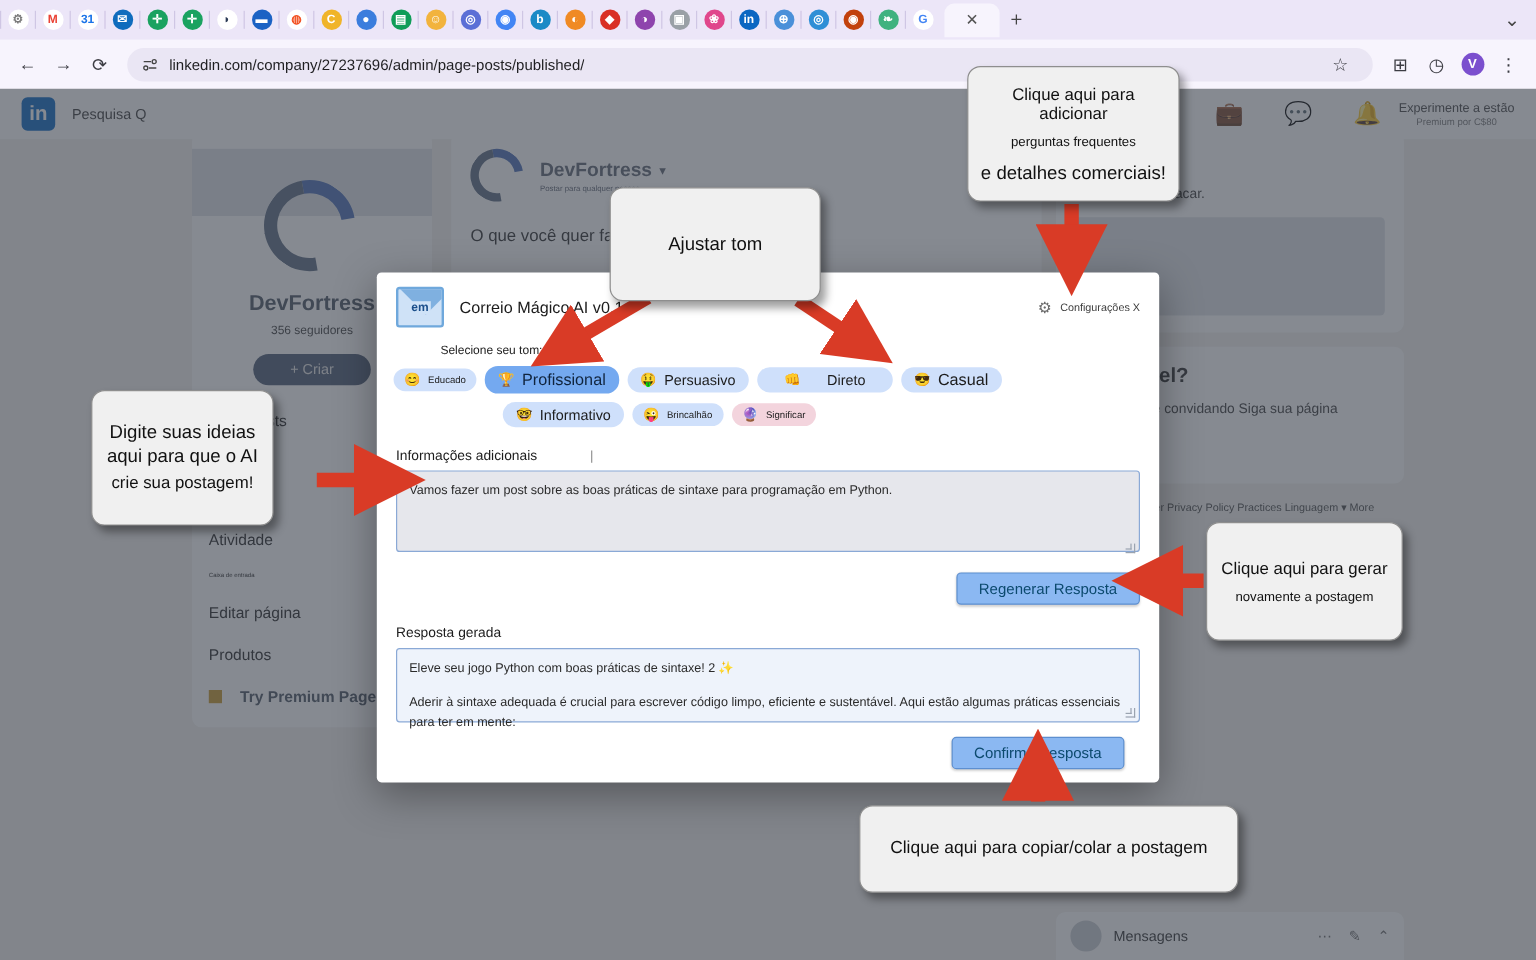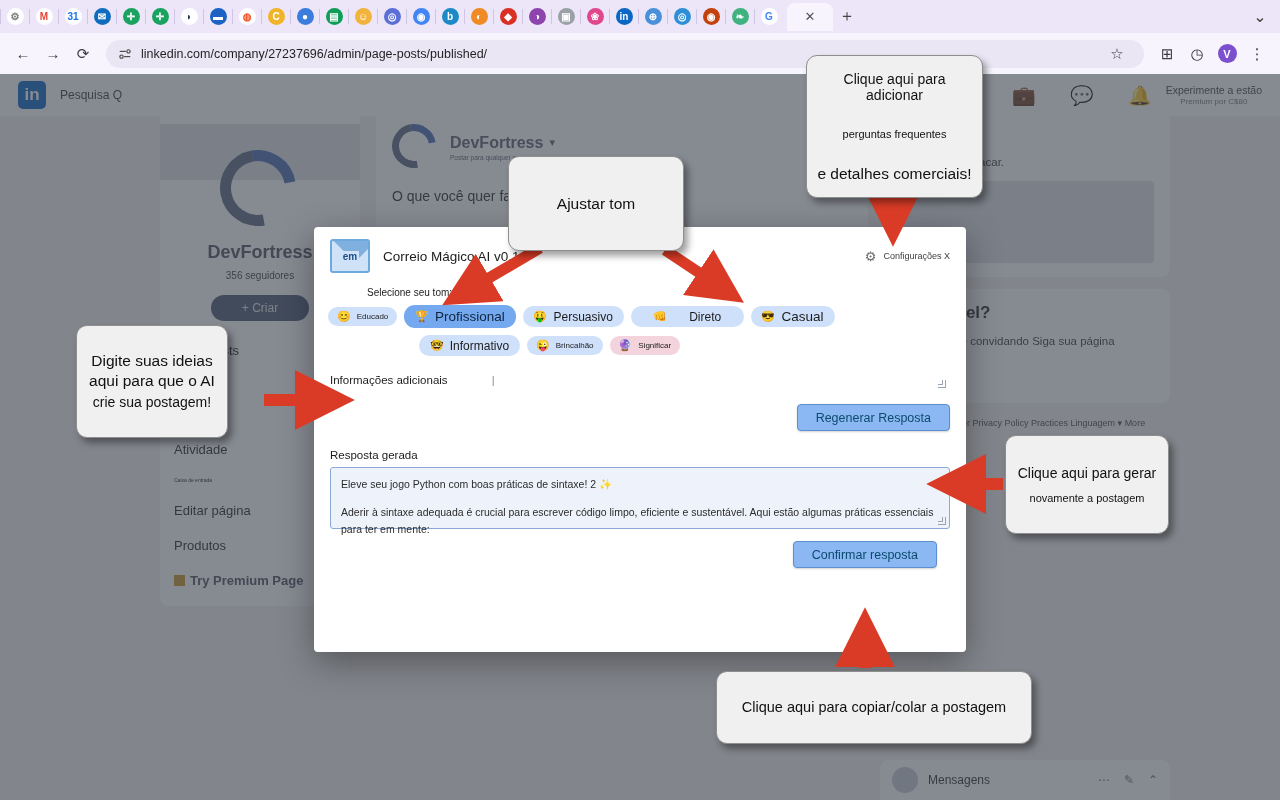--- a/index.html
+++ b/index.html
@@ -98,21 +98,21 @@
     width: 98px; height: 26px; margin: 14px auto 0 auto; background: #4a5a73;
     border-radius: 14px; color: #e5e5e5; font-size: 12px;
     display: flex; align-items: center; justify-content: center;
   }
   .li-menu { margin-top: 22px; padding: 0 14px; }
   .li-menu .mi { color: #262626; margin-bottom: 20px; }
   .mi.big { font-size: 13px; }
   .mi.small { font-size: 8px; }
   .mi.tiny { font-size: 5px; }
   .li-premium-row {
-    display: flex; align-items: center; gap: 5px; padding: 0 14px;
+    display: flex; align-items: center; gap: 15px; padding: 0 14px;
     font-size: 13px; color: #4b5563; font-weight: 600;
   }
   .li-premium-sq { width: 11px; height: 11px; background: #c89a2b; }
 
   .li-feed {
     position: absolute; left: 376px; top: 36px; width: 492px;
     background: #fff; border-radius: 8px;
   }
   .li-composer-head { display: flex; align-items: center; gap: 12px; padding: 14px 16px 0 16px; }
   .li-mini-mark { width: 46px; height: 46px; position: relative; }
@@ -568,20 +568,21 @@
             <span>Significar</span>
           </div>
         </span>
     </div>
 
     <div class="field-label">
       <span>Informações adicionais</span>
       <span class="cursor">|</span>
     </div>
     <div class="ta-wrap">
+      <textarea class="ta input" style="">Vamos fazer um post sobre as boas práticas de sintaxe para programação em Python.</textarea>
       <span class="grip"></span>
     </div>
 
     <div class="btn-row">
       <div class="btn">Regenerar Resposta</div>
     </div>
 
     <div class="field-label">
       <span>Resposta gerada</span>
     </div>
@@ -609,21 +610,21 @@
     <line x1="893" y1="170" x2="893" y2="218" stroke="#d93b26" stroke-width="12" marker-end="url(#ah)"></line>
     <line x1="264" y1="400" x2="326" y2="400" stroke="#d93b26" stroke-width="12" marker-end="url(#ah)"></line>
     <line x1="1003" y1="484" x2="955" y2="484" stroke="#d93b26" stroke-width="12" marker-end="url(#ah)"></line>
     <line x1="865" y1="668" x2="865" y2="636" stroke="#d93b26" stroke-width="12" marker-end="url(#ah)"></line>
   </svg>
 
   <div class="callout" style="left:508px;top:156px;width:176px;height:95px;">
     <div class="ln">Ajustar tom</div>
   </div>
 
-  <div class="callout" style="left:806px;top:55px;width:177px;height:143px;gap:14px;">
+  <div class="callout" style="left:806px;top:55px;width:177px;height:113px;">
     <div class="l1">Clique aqui para adicionar</div>
     <div class="l2">perguntas frequentes</div>
     <div class="l3">e detalhes comerciais!</div>
   </div>
 
   <div class="callout" style="left:76px;top:325px;width:152px;height:113px;">
     <div class="ln">Digite suas ideias</div>
     <div class="ln">aqui para que o AI</div>
     <div class="ln" style="font-size:14px;margin-top:4px;">crie sua postagem!</div>
   </div>

